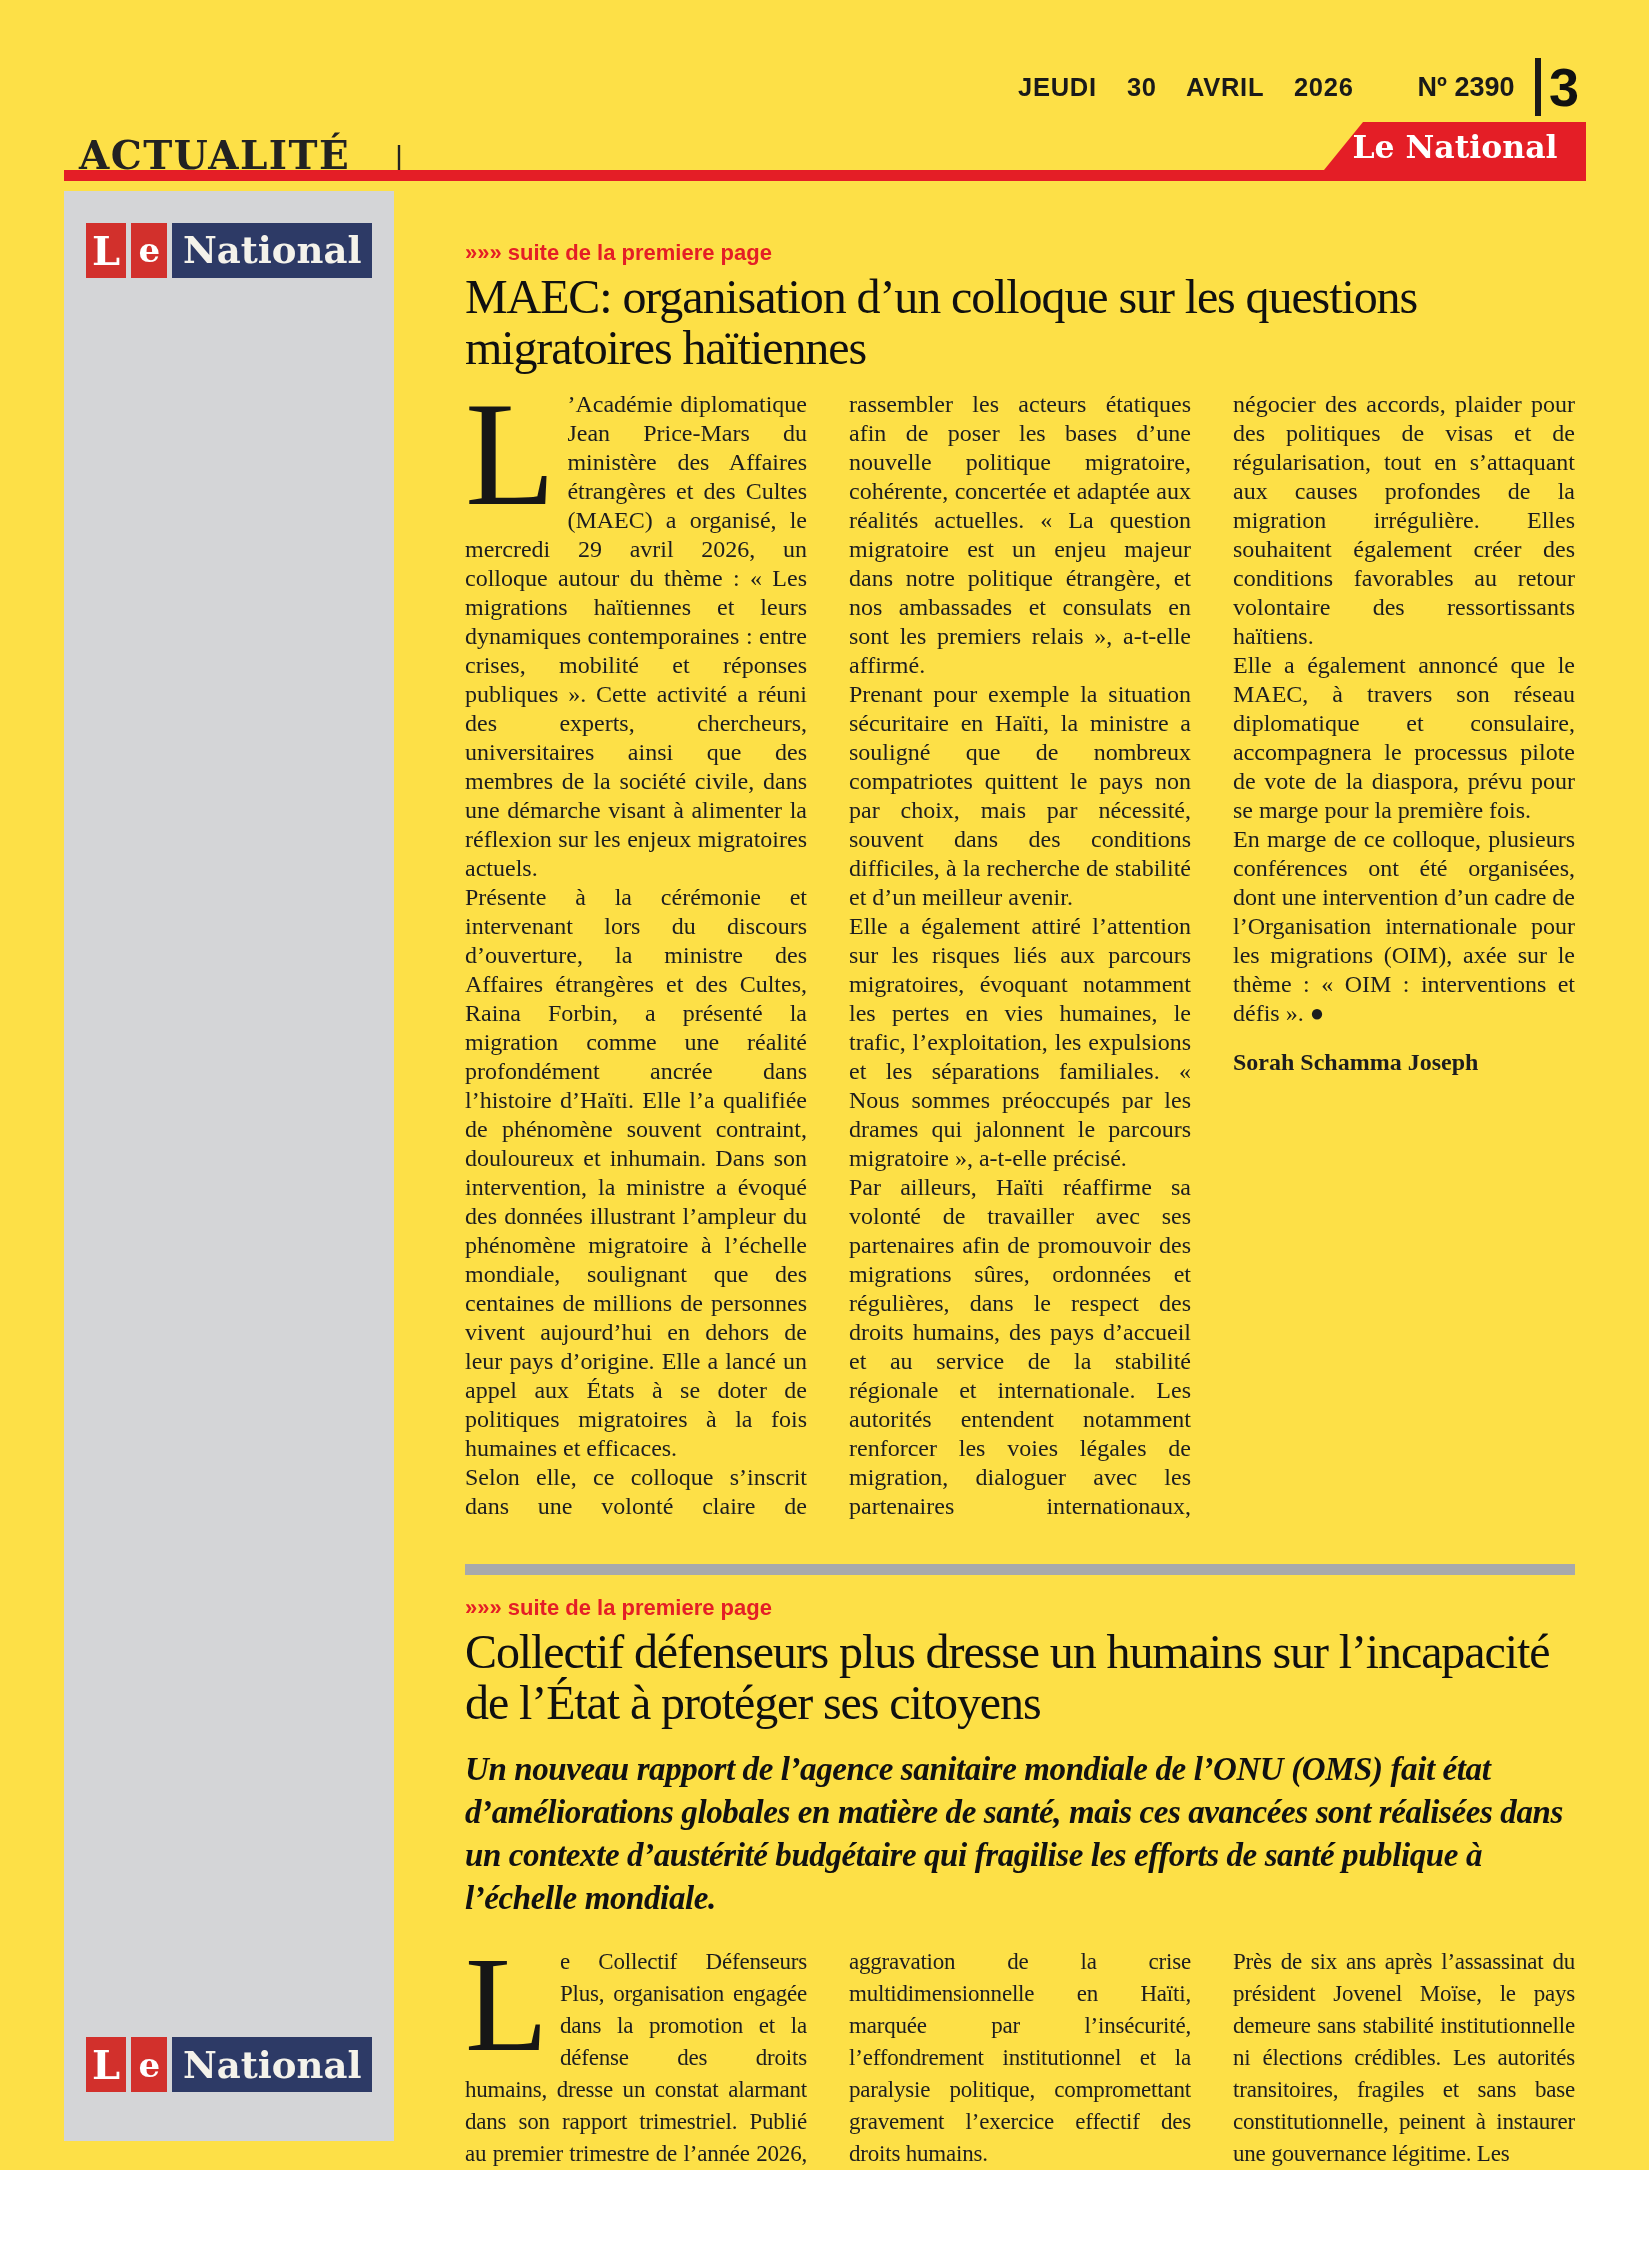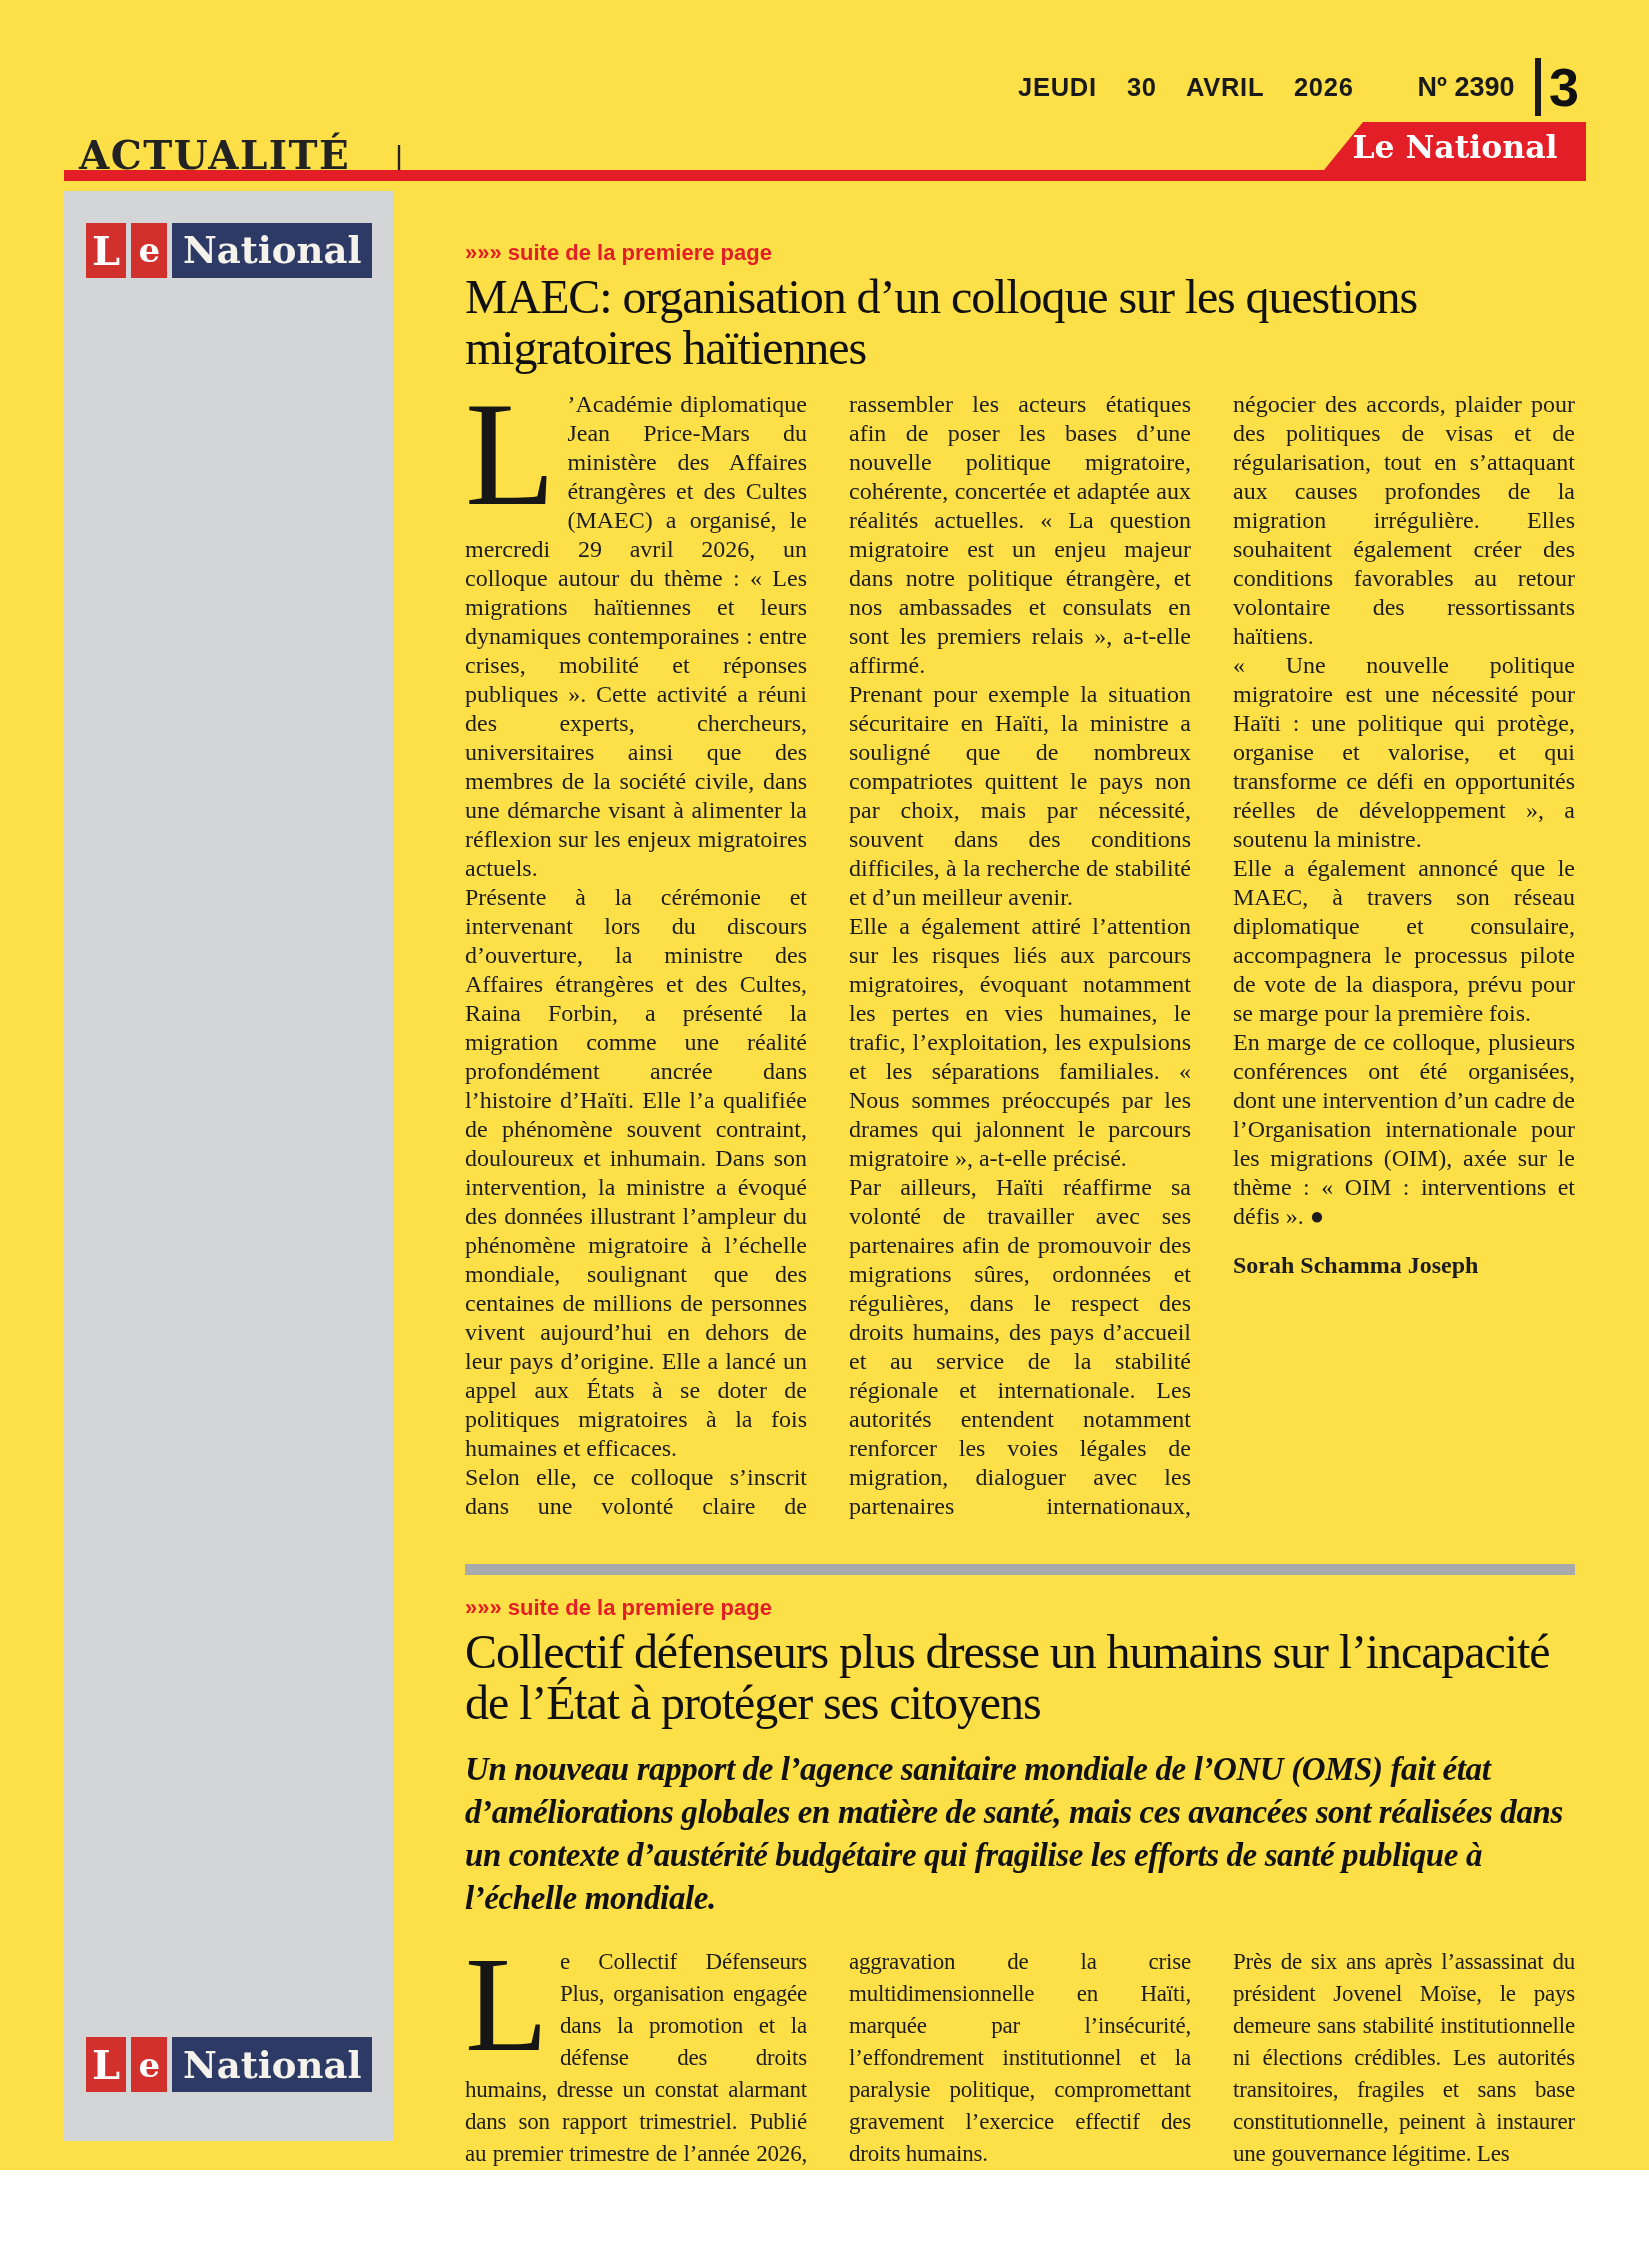--- a/index.html
+++ b/index.html
@@ -312,21 +312,20 @@
       <div class="kicker kicker-1">»»» suite de la premiere page</div>
       <h1 class="headline headline-1">MAEC: organisation d’un colloque sur les questions migratoires haïtiennes</h1>
 
       <div class="a-body a1-body">
         <p><span class="dropcap">L</span><span>’Académie diplomatique Jean Price-Mars du ministère des Affaires étrangères et des Cultes (MAEC) a organisé, le mercredi 29 avril 2026, un colloque autour du thème : « Les migrations haïtiennes et leurs dynamiques contemporaines : entre crises, mobilité et réponses publiques ». Cette activité a réuni des experts, chercheurs, universitaires ainsi que des membres de la société civile, dans une démarche visant à alimenter la réflexion sur les enjeux migratoires actuels.</span></p>
         <p>Présente à la cérémonie et intervenant lors du discours d’ouverture, la ministre des Affaires étrangères et des Cultes, Raina Forbin, a présenté la migration comme une réalité profondément ancrée dans l’histoire d’Haïti. Elle l’a qualifiée de phénomène souvent contraint, douloureux et inhumain. Dans son intervention, la ministre a évoqué des données illustrant l’ampleur du phénomène migratoire à l’échelle mondiale, soulignant que des centaines de millions de personnes vivent aujourd’hui en dehors de leur pays d’origine. Elle a lancé un appel aux États à se doter de politiques migratoires à la fois humaines et efficaces.</p>
         <p>Selon elle, ce colloque s’inscrit dans une volonté claire de rassembler les acteurs étatiques afin de poser les bases d’une nouvelle politique migratoire, cohérente, concertée et adaptée aux réalités actuelles. « La question migratoire est un enjeu majeur dans notre politique étrangère, et nos ambassades et consulats en sont les premiers relais », a-t-elle affirmé.</p>
         <p>Prenant pour exemple la situation sécuritaire en Haïti, la ministre a souligné que de nombreux compatriotes quittent le pays non par choix, mais par nécessité, souvent dans des conditions difficiles, à la recherche de stabilité et d’un meilleur avenir.</p>
         <p>Elle a également attiré l’attention sur les risques liés aux parcours migratoires, évoquant notamment les pertes en vies humaines, le trafic, l’exploitation, les expulsions et les séparations familiales. « Nous sommes préoccupés par les drames qui jalonnent le parcours migratoire », a-t-elle précisé.</p>
         <p>Par ailleurs, Haïti réaffirme sa volonté de travailler avec ses partenaires afin de promouvoir des migrations sûres, ordonnées et régulières, dans le respect des droits humains, des pays d’accueil et au service de la stabilité régionale et internationale. Les autorités entendent notamment renforcer les voies légales de migration, dialoguer avec les partenaires internationaux, négocier des accords, plaider pour des politiques de visas et de régularisation, tout en s’attaquant aux causes profondes de la migration irrégulière. Elles souhaitent également créer des conditions favorables au retour volontaire des ressortissants haïtiens.</p>
-        <p>« Une nouvelle politique migratoire est une nécessité pour Haïti : une politique qui protège, organise et valorise, et qui transforme ce défi en opportunités réelles de développement », a soutenu la ministre.</p>
         <p>Elle a également annoncé que le MAEC, à travers son réseau diplomatique et consulaire, accompagnera le processus pilote de vote de la diaspora, prévu pour se marge pour la première fois.</p>
         <p>En marge de ce colloque, plusieurs conférences ont été organisées, dont une intervention d’un cadre de l’Organisation internationale pour les migrations (OIM), axée sur le thème : « OIM : interventions et défis ». ●</p>
         <p class="byline">Sorah Schamma Joseph</p>
       </div>
     </article>
 
     <div class="gray-bar"></div>
 
     <article>
       <div class="kicker">»»» suite de la premiere page</div>

